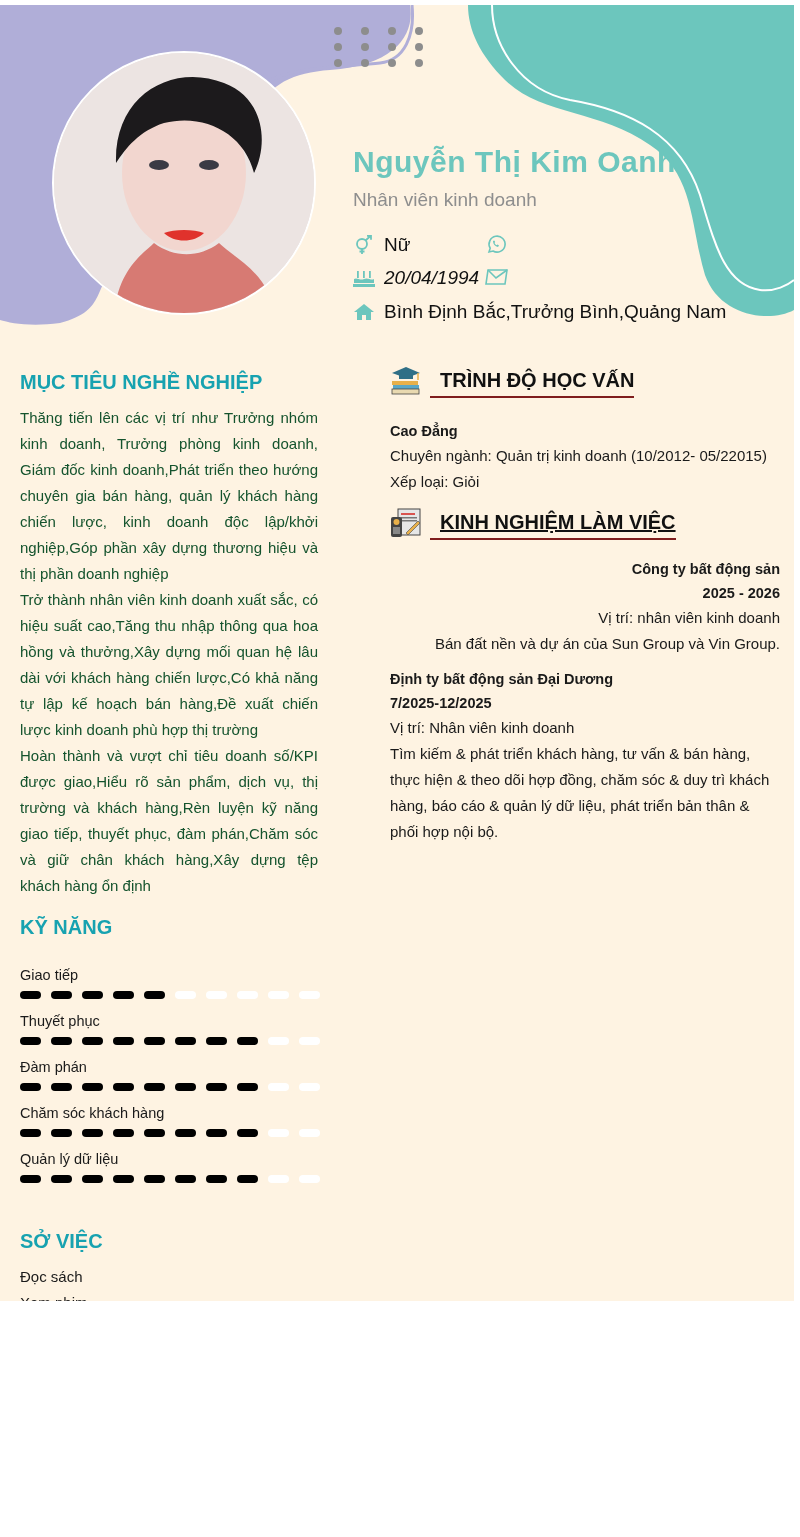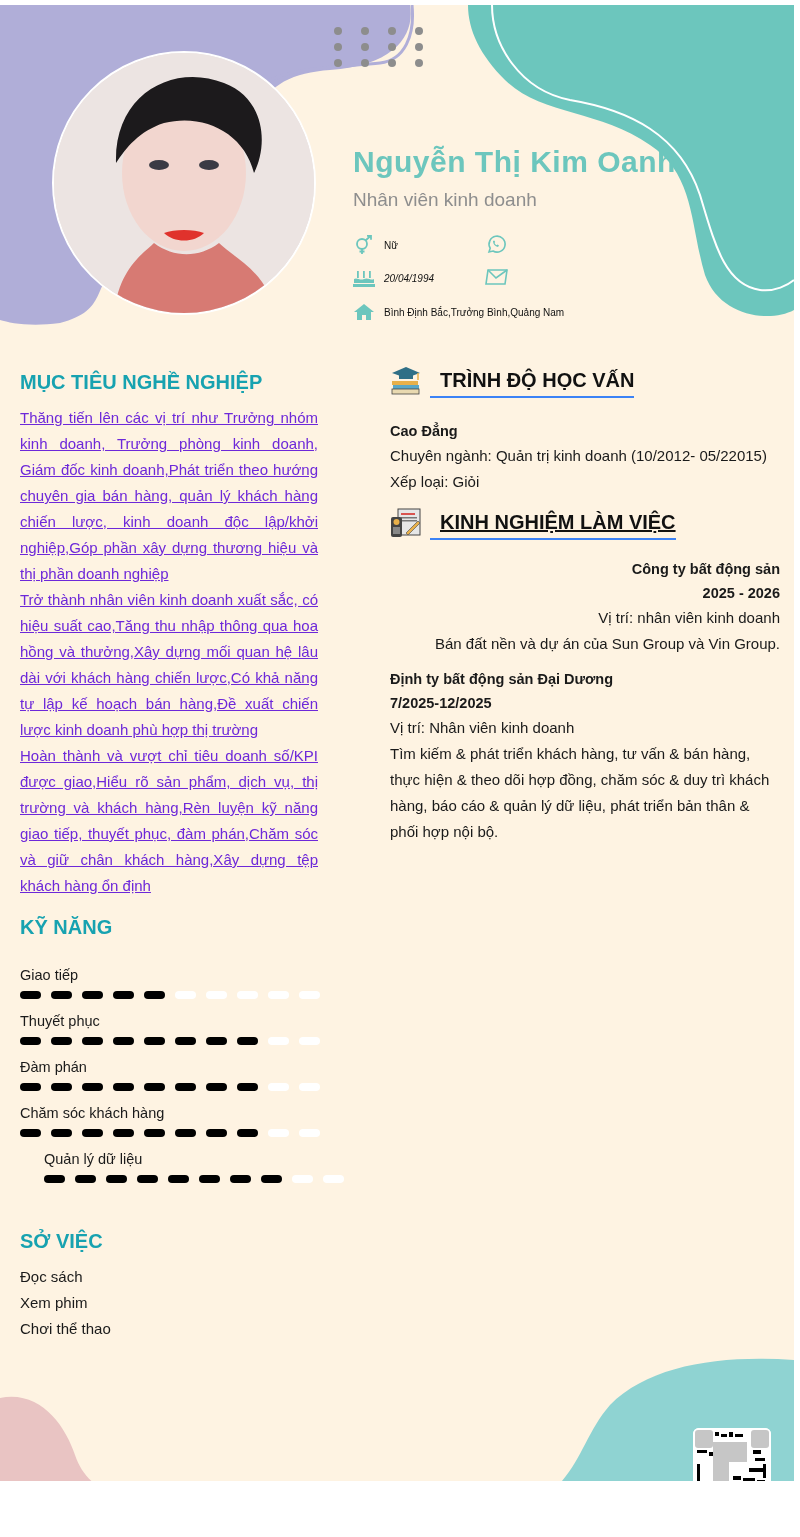--- a/index.html
+++ b/index.html
@@ -1,31 +1,31 @@
 <!DOCTYPE html>
 <html><head>
 <meta charset="utf-8">
 <style>
   html, body { margin:0; padding:0; }
   body { width:800px; height:1537px; background:#ffffff; position:relative; overflow:hidden; font-family:"Liberation Sans", sans-serif; color:#111; }
-  .page { position:absolute; left:0; top:5px; width:794px; height:1476px; background:#fef3e2; overflow:hidden; }
+  .page { position:absolute; left:0; top:5px; width:794px; height:1296px; background:#fef3e2; overflow:hidden; }
   .bg-svg { position:absolute; left:0; top:0; }
   .avatar { position:absolute; left:52px; top:46px; width:260px; height:260px; border-radius:50%; border:2px solid #fff; overflow:hidden; background:#e9e0df; }
   .avatar svg { display:block; }
   .name { position:absolute; left:353px; top:140px; font-size:30px; font-weight:bold; color:#6cc6bd; letter-spacing:0.5px; white-space:nowrap; }
   .role { position:absolute; left:353px; top:184px; font-size:19px; color:#8e8e8e; white-space:nowrap; }
-  .info { position:absolute; font-size:10px; color:#111; white-space:nowrap; display:flex; align-items:center; }
+  .info { position:absolute; font-size:19px; color:#111; white-space:nowrap; display:flex; align-items:center; }
   .info .ic { width:22px; height:22px; margin-right:9px; display:inline-flex; align-items:center; justify-content:center; }
   .ic-only { position:absolute; width:22px; height:22px; }
   .sec-title { position:absolute; font-size:20px; font-weight:bold; color:#17a2b0; white-space:nowrap; }
-  .para { position:absolute; left:20px; width:298px; font-size:15px; line-height:26px; text-align:justify; color:#6d28d9;text-decoration:underline; }
+  .para { position:absolute; left:20px; width:298px; font-size:15px; line-height:26px; text-align:justify; color:#14532d; }
   .para p { margin:0; }
   .rhead { position:absolute; left:390px; display:flex; align-items:flex-start; }
   .rhead .ricon { width:32px; height:32px; }
-  .rhead .rtitle { margin-left:8px; padding:0 0 4px 10px; border-bottom:2px solid #3b82f6; font-size:20px; font-weight:bold; color:#111; white-space:nowrap; margin-top:4px; }
+  .rhead .rtitle { margin-left:8px; padding:0 0 4px 10px; border-bottom:2px solid #7f1d1d; font-size:20px; font-weight:bold; color:#111; white-space:nowrap; margin-top:4px; }
   .rblock { position:absolute; left:390px; width:390px; font-size:15px; line-height:26px; color:#1a1a1a; }
   .rblock .b { font-weight:bold; font-size:14.5px; line-height:24px; }
   .rblock div { margin:0; }
   .skill { position:absolute; left:20px; width:300px; }
   .skill .lbl { font-size:14.5px; color:#1a1a1a; height:20px; }
   .dots { display:flex; justify-content:space-between; margin-top:4px; width:300px; }
   .dot { width:21px; height:8px; border-radius:4px; background:#fff; }
   .dot.on { background:#000; }
   .hobby { position:absolute; left:20px; font-size:15px; line-height:26px; color:#1a1a1a; }
   .qr { position:absolute; left:693px; top:1423px; width:78px; height:78px; background:#fff; border-radius:6px; overflow:hidden; }
@@ -183,21 +183,21 @@
         <span class="dot on"></span>
         <span class="dot on"></span>
         <span class="dot on"></span>
         <span class="dot on"></span>
         <span class="dot on"></span>
         <span class="dot on"></span>
         <span class="dot"></span>
         <span class="dot"></span>
     </div>
   </div>
-  <div class="skill" style="top:1146px;margin-left:24px;">
+  <div class="skill" style="top:1146px;">
     <div class="lbl">Quản lý dữ liệu</div>
     <div class="dots">
       <span class="dot on"></span>
         <span class="dot on"></span>
         <span class="dot on"></span>
         <span class="dot on"></span>
         <span class="dot on"></span>
         <span class="dot on"></span>
         <span class="dot on"></span>
         <span class="dot on"></span>

